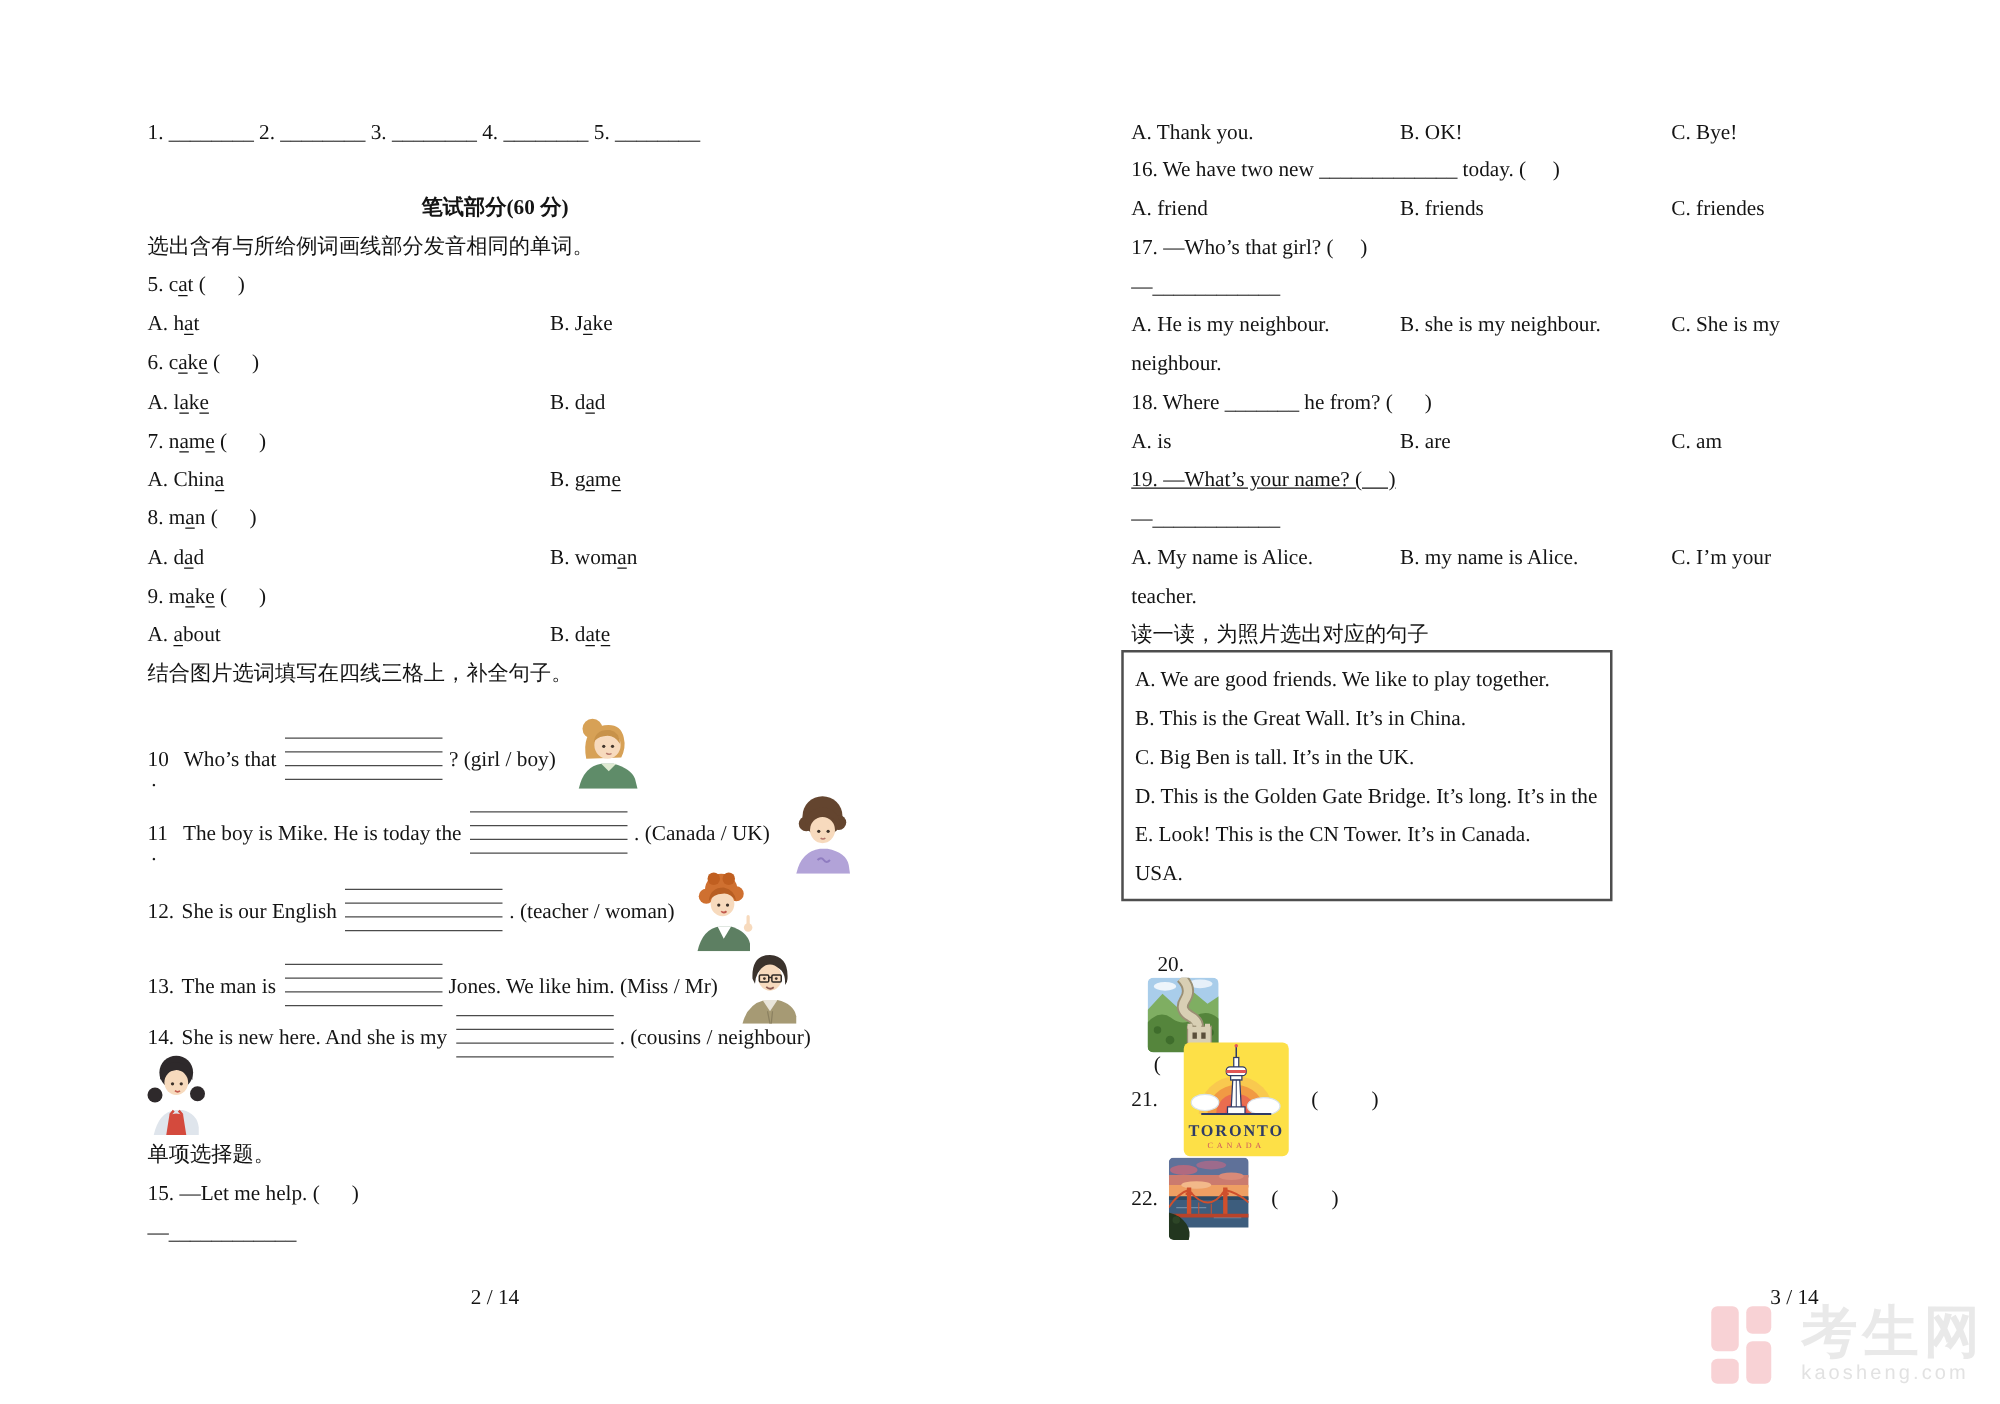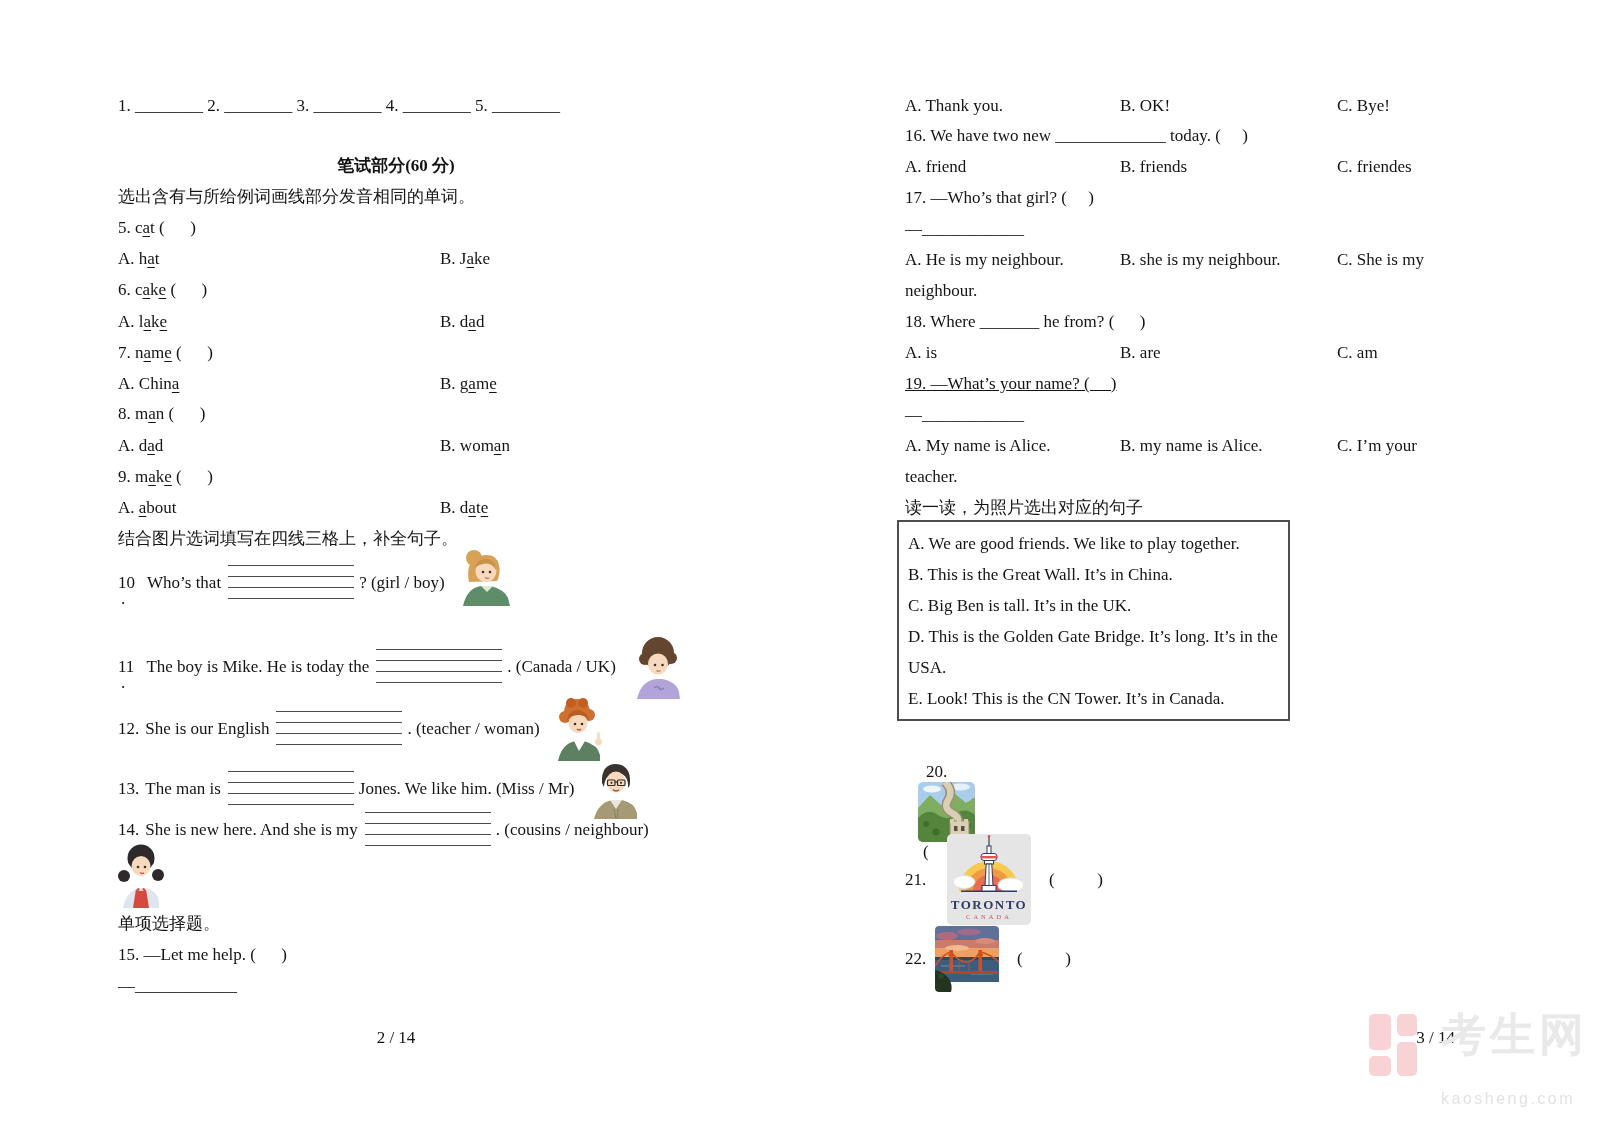--- a/index.html
+++ b/index.html
@@ -27,30 +27,30 @@
   .av12{vertical-align:-27px;margin-left:12px;}
   .av13{vertical-align:-25px;margin-left:16px;}
   
   .matchbox{position:absolute;left:897px;top:520px;width:372px;border:2px solid #4e4e4e;padding:6px 8px 5px 9px;background:#fff;}
   .matchbox div{line-height:31px;white-space:nowrap;}
   
   .mrow{position:absolute;display:flex;align-items:center;white-space:nowrap;}
   .mrow .num{width:30px;}
   .mrow .paren{margin-left:18px;}
   .pic{border-radius:4px;display:block;}
-  .toronto{width:84px;margin-left:12px;background:#e5e5e5;border-radius:5px;text-align:center;}
+  .toronto{width:84px;margin-left:12px;background:#fde047;border-radius:5px;text-align:center;}
   .toronto .t1{font-family:"Liberation Serif",serif;font-weight:bold;font-size:13px;letter-spacing:1.5px;color:#2f3b66;line-height:15px;}
   .toronto .t2{font-size:6.5px;letter-spacing:3px;color:#cd5560;line-height:10px;padding-bottom:3px;}
   .imgwrap{margin-left:12px;}
   
   .wm{position:absolute;right:12px;bottom:14px;display:flex;align-items:flex-start;}
   .wm-logo{position:relative;width:62px;height:64px;margin-right:10px;}
   .wm-logo i{position:absolute;background:#f8d2d5;border-radius:5px;}
   .wm-text .cn{font-family:"Liberation Sans","DejaVu Sans",sans-serif;font-weight:bold;font-size:45px;line-height:46px;color:#e9e9e9;letter-spacing:4px;}
-  .wm-text .dm{font-family:"Liberation Sans","DejaVu Sans",sans-serif;font-size:16px;line-height:20px;color:#e2e2e2;letter-spacing:2.5px;margin-top:31px;}
+  .wm-text .dm{font-family:"Liberation Sans","DejaVu Sans",sans-serif;font-size:16px;line-height:20px;color:#e2e2e2;letter-spacing:2.5px;}
 </style>
 </head>
 <body>
 
 <div class="canvas">
 
   <div class="ln" style="left:118px;top:90px;">1. ________ 2. ________ 3. ________ 4. ________ 5. ________</div>
 
   <div class="ln center-l bold" style="top:150px;">笔试部分(60 分)</div>
 
@@ -66,21 +66,21 @@
   <div class="ln optrow" style="left:118px;top:368px;"><span class="col lA"><span>A. </span><span><span>C</span><span>h</span><span>i</span><span>n</span><span class="ul">a</span></span></span><span class="col"><span>B. </span><span><span>g</span><span class="ul">a</span><span>m</span><span class="ul">e</span></span></span></div>
 
   <div class="ln" style="left:118px;top:398px;"><span>8. </span><span><span>m</span><span class="ul">a</span><span>n</span></span><span>&nbsp;(&nbsp;&nbsp;&nbsp;&nbsp;&nbsp;&nbsp;)</span></div>
   <div class="ln optrow" style="left:118px;top:430px;"><span class="col lA"><span>A. </span><span><span>d</span><span class="ul">a</span><span>d</span></span></span><span class="col"><span>B. </span><span><span>w</span><span>o</span><span>m</span><span class="ul">a</span><span>n</span></span></span></div>
 
   <div class="ln" style="left:118px;top:461px;"><span>9. </span><span><span>m</span><span class="ul">a</span><span>k</span><span class="ul">e</span></span><span>&nbsp;(&nbsp;&nbsp;&nbsp;&nbsp;&nbsp;&nbsp;)</span></div>
   <div class="ln optrow" style="left:118px;top:492px;"><span class="col lA"><span>A. </span><span><span class="ul">a</span><span>b</span><span>o</span><span>u</span><span>t</span></span></span><span class="col"><span>B. </span><span><span>d</span><span class="ul">a</span><span>t</span><span class="ul">e</span></span></span></div>
 
   <div class="ln" style="left:118px;top:523px;">结合图片选词填写在四线三格上，补全句子。</div>
 
-  <div class="ln" style="left:118px;top:548px;">
+  <div class="ln" style="left:118px;top:573px;">
     <span class="qn"><span>10</span><span class="dot">.</span></span><span>Who’s that</span><span class="wgrid"></span><span>? (girl / boy)</span><svg class="av10" width="56" height="58" viewBox="0 0 56 58">
         <path d="M14 34 Q10 13 25 8 Q41 4 44 17 Q46 25 42 33 Z" fill="#d7a156"></path>
         <circle cx="19" cy="10" r="8" fill="#d7a156"></circle>
         <ellipse cx="31" cy="23" rx="10.5" ry="11" fill="#f7dabd"></ellipse>
         <path d="M20 21 Q21 10 33 11 Q41 13 41 22 Q36 14 28 16 Q22 17 20 21 Z" fill="#c89249"></path>
         <circle cx="28" cy="24" r="1.3" fill="#42362c"></circle>
         <circle cx="35" cy="24" r="1.3" fill="#42362c"></circle>
         <path d="M30 29.5 q2 1.8 4.2 0.3" stroke="#b4766a" fill="none" stroke-width="1.2"></path>
         <path d="M8 58 Q12 40 26 38 L36 38 Q50 42 53 50 L55 58 Z" fill="#5f8c69"></path>
         <path d="M26 38 L32 44 L38 38 Z" fill="#dfead2"></path>
@@ -179,22 +179,22 @@
   <div class="ln optrow" style="left:905px;top:430px;"><span class="col rA">A. My name is Alice.</span><span class="col rB">B. my name is Alice.</span><span class="col">C. I’m your</span></div>
   <div class="ln" style="left:905px;top:461px;">teacher.</div>
 
   <div class="ln" style="left:905px;top:492px;">读一读，为照片选出对应的句子</div>
 
   <div class="matchbox">
     <div>A. We are good friends. We like to play together.</div>
     <div>B. This is the Great Wall. It’s in China.</div>
     <div>C. Big Ben is tall. It’s in the UK.</div>
     <div>D. This is the Golden Gate Bridge. It’s long. It’s in the</div>
+    <div>E. Look! This is the CN Tower. It’s in Canada.</div>
     <div>USA.</div>
-    <div>E. Look! This is the CN Tower. It’s in Canada.</div>
   </div>
 
   <div class="mrow" style="left:905px;top:762px;flex-direction:column;">
     <span class="num">20.</span>
     <span class="imgwrap">
         <svg class="pic" width="57" height="60" viewBox="0 0 57 60">
           <defs>
             <clipPath id="gwclip">
               <rect width="57" height="60" rx="5"></rect>
             </clipPath>

